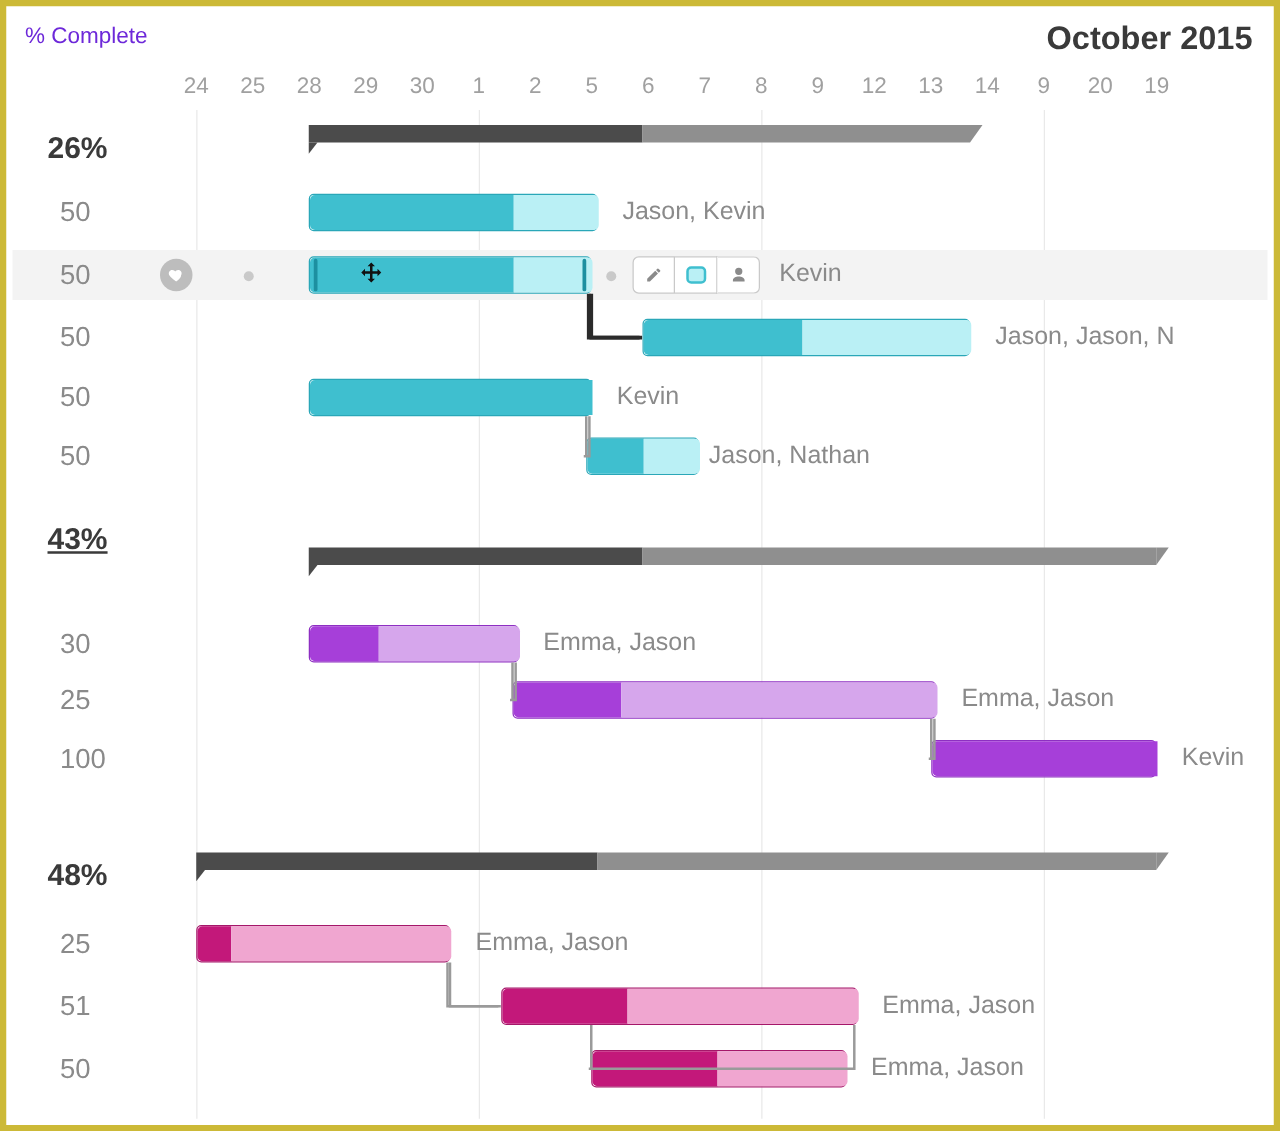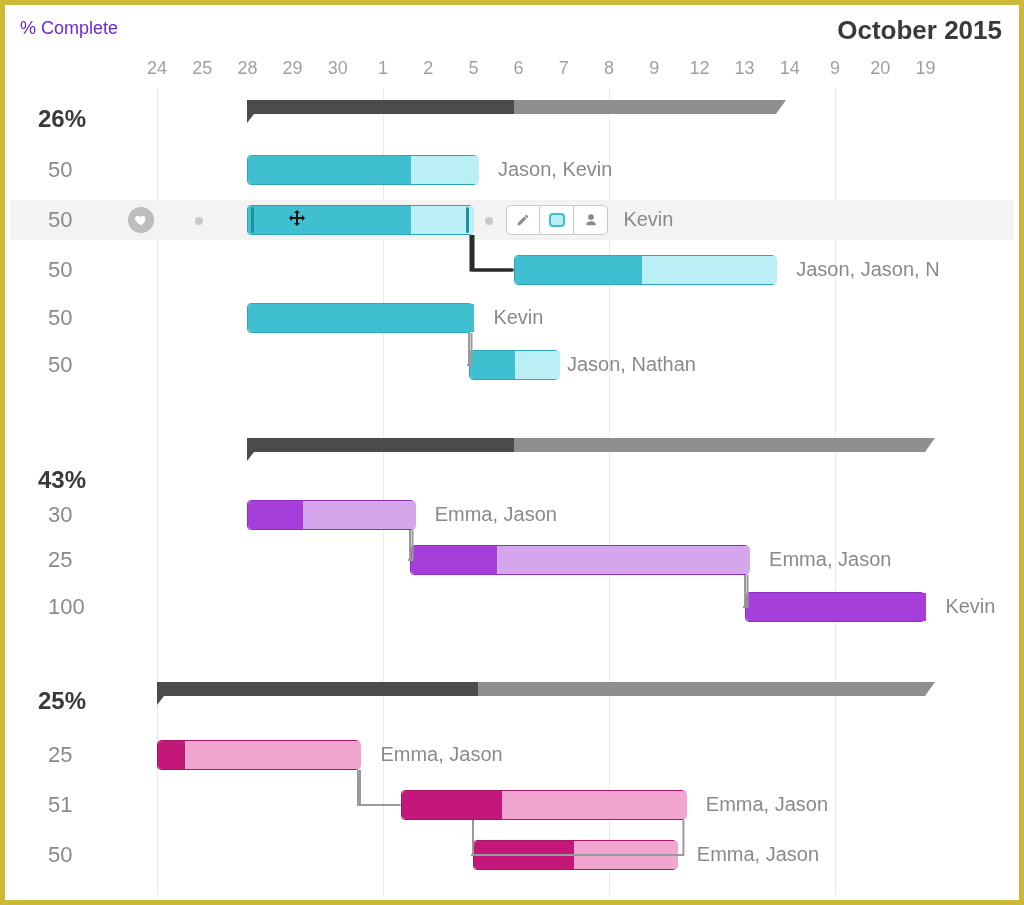--- a/index.html
+++ b/index.html
@@ -172,21 +172,21 @@
           <div class="fill" style="width: 45.2px;"></div>
           <div class="rest" style="left: 45.2px; width: 45.2px;"></div>
         </div>
         <div class="bar-label" style="top: 343px; left: 538px; margin-left: 19px;">Jason, Nathan</div>
         <svg class="dep" style="left: 454.88px; top: 319px; width: 8px; height: 40px;">
           <path d="M 4 4 L 4 36 L 4 36"></path>
         </svg>
         <svg class="dep" style="left: 452.88px; top: 319px; width: 12.52px; height: 40px;">
           <path d="M 8.519999999999982 4 L 8.519999999999982 36 L 4 36"></path>
         </svg>
-        <div class="group-pct" style="top: 456px;">43%</div>
+        <div class="group-pct" style="top: 408px; text-decoration: underline;">43%</div>
         <div class="summary" style="left: 237.4px; top: 428px; width: 678px;">
           <div class="dark" style="width:266.68000000000006px"></div>
           <div class="light" style="left:266.68000000000006px;width:411.32000000000005px"></div>
           <div class="tail"></div>
           <div style="position: absolute; left: 0px; top: 0px; width: 0px; height: 0px; border-right: 10px solid transparent; border-top: 0px;"></div>
           <div style="position: absolute; left: 0px; top: 14px; width: 0px; height: 0px; border-left: 7px solid rgb(75, 75, 75); border-bottom: 9px solid transparent;"></div>
         </div>
         <div class="row-pct" style="top: 492px;">30</div>
         <div class="bar bordered purple" style="left: 237.4px; top: 490px; width: 167.24px;">
           <div class="fill" style="width: 54.24px;"></div>
@@ -210,21 +210,21 @@
           <div class="fill" style="width: 180.8px;"></div>
           <div class="rest" style="left: 180.8px; width: 5.68434e-14px;"></div>
         </div>
         <div class="bar-label" style="top: 585px; left: 935.4px;">Kevin</div>
         <svg class="dep" style="left: 730.6px; top: 561px; width: 8px; height: 40px;">
           <path d="M 4 4 L 4 36 L 4 36"></path>
         </svg>
         <svg class="dep" style="left: 728.6px; top: 561px; width: 12.52px; height: 40px;">
           <path d="M 8.519999999999982 4 L 8.519999999999982 36 L 4 36"></path>
         </svg>
-        <div class="group-pct" style="top: 677px;">25%</div>
+        <div class="group-pct" style="top: 677px;">48%</div>
         <div class="summary" style="left: 147px; top: 672px; width: 768.4px;">
           <div class="dark" style="width:320.92px"></div>
           <div class="light" style="left:320.92px;width:447.4800000000001px"></div>
           <div class="tail"></div>
           <div style="position: absolute; left: 0px; top: 0px; width: 0px; height: 0px; border-right: 10px solid transparent; border-top: 0px;"></div>
           <div style="position: absolute; left: 0px; top: 14px; width: 0px; height: 0px; border-left: 7px solid rgb(75, 75, 75); border-bottom: 9px solid transparent;"></div>
         </div>
         <div class="row-pct" style="top: 732px;">25</div>
         <div class="bar bordered pink" style="left: 147px; top: 730px; width: 203.4px;">
           <div class="fill" style="width: 27.12px;"></div>

